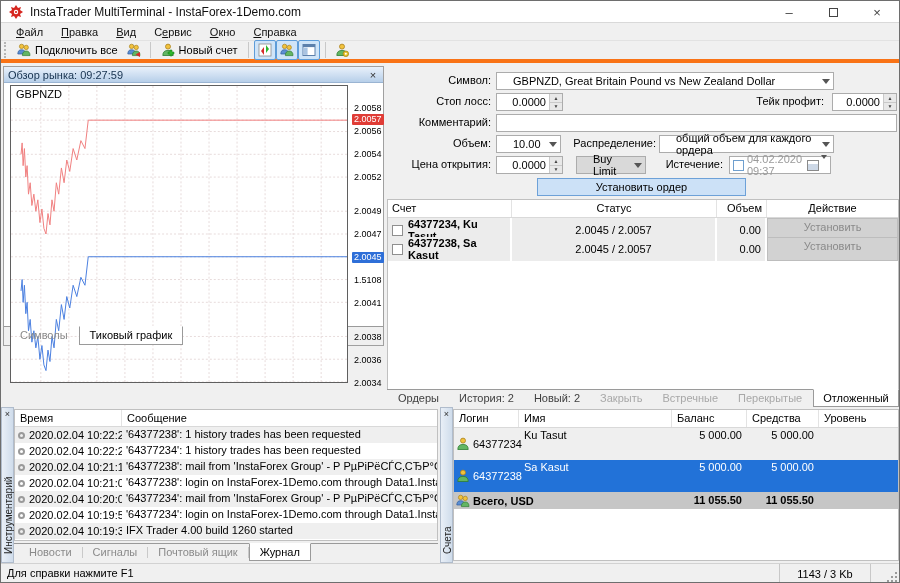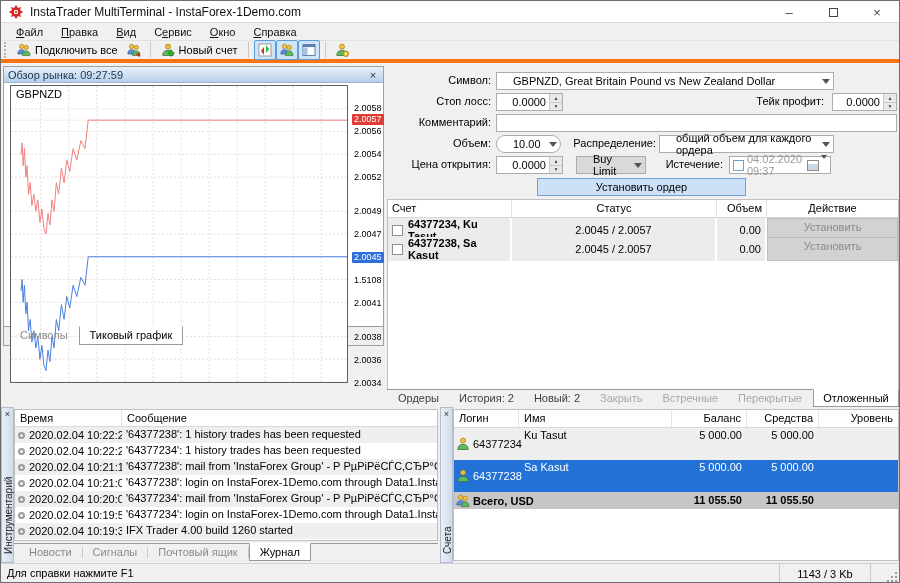--- a/index.html
+++ b/index.html
@@ -107,21 +107,21 @@
   .journal-row .tc { display:flex; align-items:center; gap:4px; padding:0 3px; white-space:nowrap; overflow:hidden; }
   .journal-row .mc { padding:0 4px; white-space:nowrap; overflow:hidden; }
   .jdot { width:7px; height:7px; border-radius:50%; border:2px solid #9a9a9a; flex:0 0 auto; }
   .journal-tabs { position:absolute; left:13px; top:136px; width:424px; height:18px; border-top:1px solid #9a9a9a; display:flex; padding-left:5px; background:#f0f0f0; }
 
   .accounts-panel { position:absolute; left:439px; top:344px; width:461px; height:156px; }
   .accounts-table { position:absolute; left:13px; top:2px; width:446px; height:152px; background:#fff; border:1px solid #c0c0c0; overflow:hidden; }
   .accounts-header { display:grid; grid-template-columns:65px 153px 75px 72px 1fr; height:18px; line-height:17px; border-bottom:1px solid #d9d9d9; }
   .accounts-header .hc { padding:0 5px; border-right:1px solid #e3e3e3; }
   .accounts-header .hc:last-child { border-right:none; }
-  .accounts-header .hc.num { text-align:right; }
+  .accounts-header .hc.num { }
   .acc-row { display:grid; grid-template-columns:65px 153px 75px 72px 1fr; height:32px; line-height:15px; }
   .acc-row.alt { background:#efefef; }
   .acc-row.selected { background:#2272d8; color:#fff; }
   .acc-row .lc { display:flex; align-items:center; gap:3px; padding:0 2px; white-space:nowrap; }
   .acc-row .nc { padding:0 5px; white-space:nowrap; }
   .acc-row .num { text-align:right; padding:0 5px; }
   .acc-total { display:grid; grid-template-columns:218px 75px 72px 1fr; height:17px; line-height:16px; background:#c6c6c6; font-weight:bold; }
   .acc-total .lc { display:flex; align-items:center; gap:3px; padding:0 2px; }
   .acc-total .num { text-align:right; padding:0 5px; }
 
@@ -334,21 +334,21 @@
             <span>▼</span>
           </span>
       </div>
 
       <div class="fl" style="left:6px; top:51px; width:100px;">Комментарий:</div>
       <div class="ctl" style="left:111px; top:51px; width:401px;">
         <span class="val-l"></span>
       </div>
 
       <div class="fl" style="left:6px; top:72px; width:100px;">Объем:</div>
-      <div class="ctl" style="left:111px; top:72px; width:65px;border-radius:9px;">
+      <div class="ctl" style="left:111px; top:72px; width:65px;">
         <span class="val-l">10.00</span>
         <span class="combo-arrow"></span>
       </div>
       <div class="fl" style="left:171px; top:72px; width:100px;">Распределение:</div>
       <div class="ctl" style="left:274px; top:72px; width:175px;">
         <span class="val-l">общий объем для каждого ордера</span>
         <span class="combo-arrow"></span>
       </div>
 
       <div class="fl" style="left:6px; top:93px; width:100px;">Цена открытия:</div>

